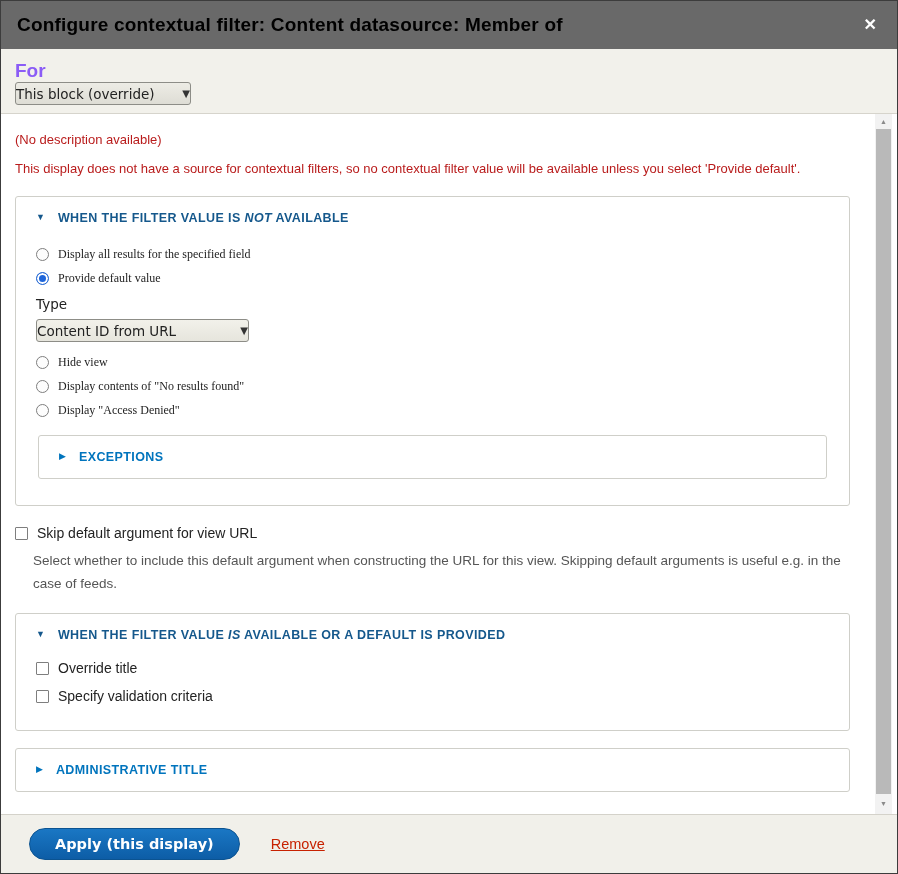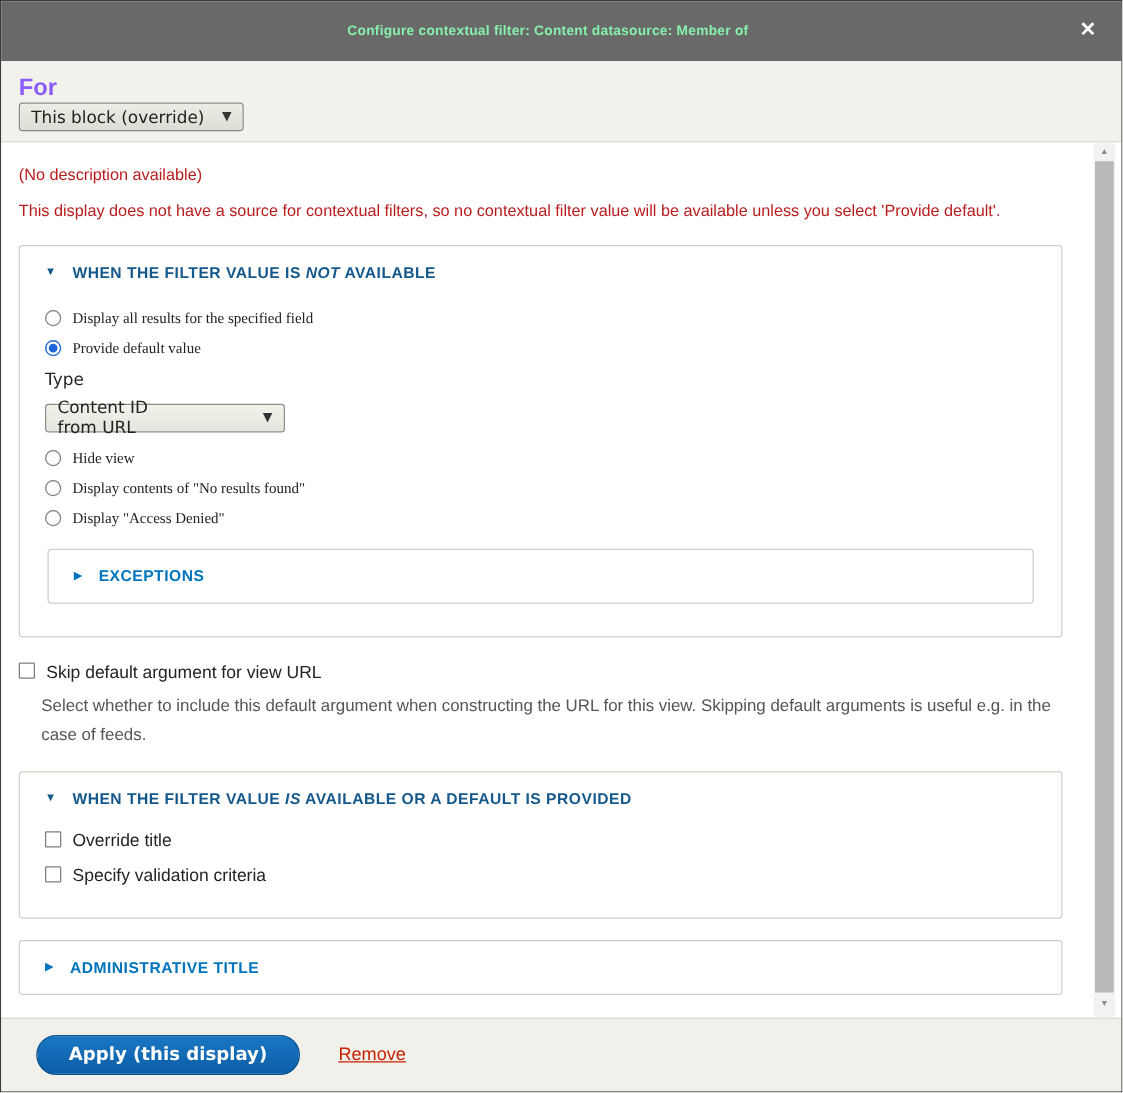--- a/index.html
+++ b/index.html
@@ -14,50 +14,49 @@
   }
 
   
   .modal-header {
     height: 48px; flex: 0 0 48px;
     background: #696969;
     display: flex; align-items: center;
     padding: 0 16px;
   }
   .modal-title {
-    color: #86efac; font-weight: bold; font-size: 11px; letter-spacing: .2px;
+    color: #000000; font-weight: bold; font-size: 19px; letter-spacing: .2px;
     flex: 1 1 auto;
-    text-align: center;
   }
   .close-btn {
     color: #fff; font-weight: bold; font-size: 16px; cursor: pointer;
     padding: 2px 4px; line-height: 1;
   }
 
   
   .for-section {
     flex: 0 0 65px; height: 65px;
     background: #f2f1eb;
     border-bottom: 1px solid #d6d4cc;
     padding: 11px 14px 0 14px;
   }
   .for-label { font-weight: bold; font-size: 19px; color: #8b5cf6; margin-bottom: 0; }
 
   .fake-select {
     display: inline-flex; align-items: center; justify-content: space-between;
     background: linear-gradient(#ece be3, #e0dfd7);
     background: linear-gradient(#edece5, #deddd5);
     border: 1px solid #8d8d87; border-radius: 3px;
-    padding: 2px 9px; height: 23px;
+    padding: 2px 0; height: 23px;
     font-family: "DejaVu Sans", sans-serif;
     font-size: 13.5px; color: #222; cursor: pointer;
   }
   .fake-select .sel-arrow { font-size: 10px; color: #333; margin-left: 14px; }
   .for-select { min-width: 176px; }
-  .type-select { width: 192px; margin: 2px 0 4px 0; background: linear-gradient(#f2f1ea, #e6e5dd); gap: 48px; }
+  .type-select { width: 213px; margin: 2px 0 4px 0; background: linear-gradient(#f2f1ea, #e6e5dd); gap: 48px; }
 
   
   .content {
     flex: 1 1 auto; position: relative; background: #fff;
     padding: 16px 29px 0 14px; overflow: hidden;
   }
   .content-inner { padding-right: 18px; }
   .desc-line { font-size: 13px; color: #b91c1c; margin-bottom: 9px; line-height: 1.55; }
 
   fieldset.box {

